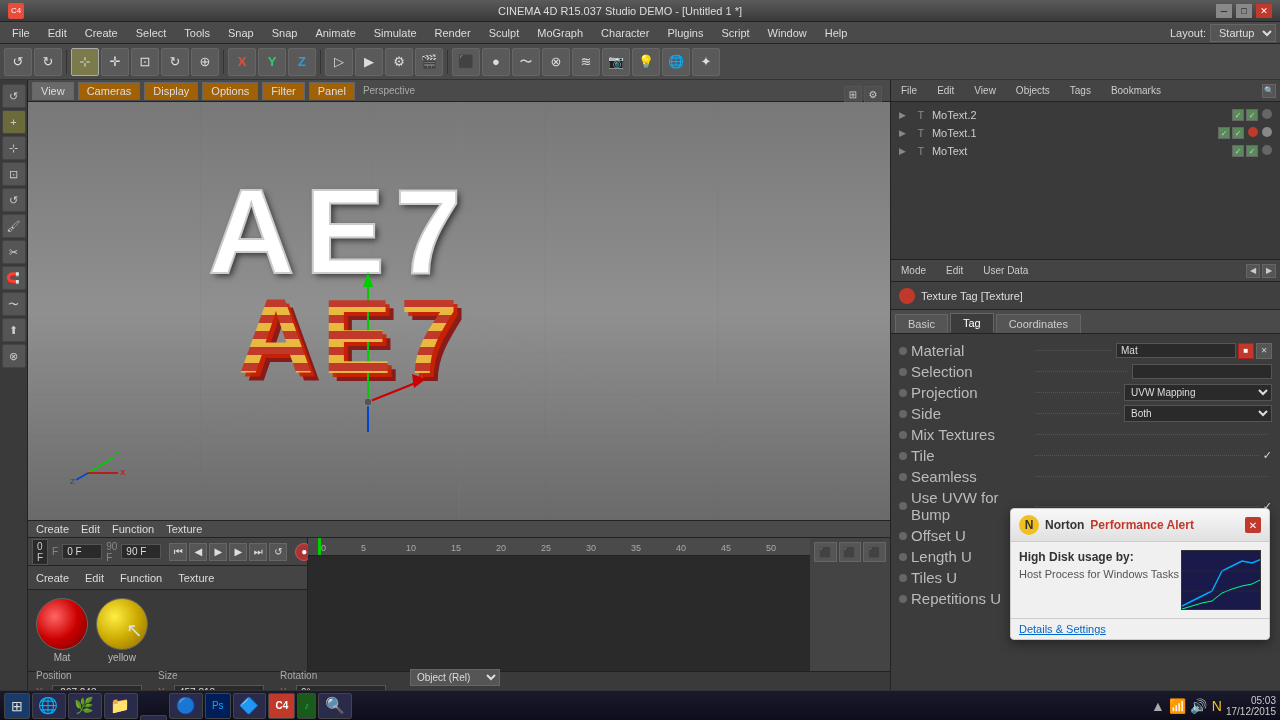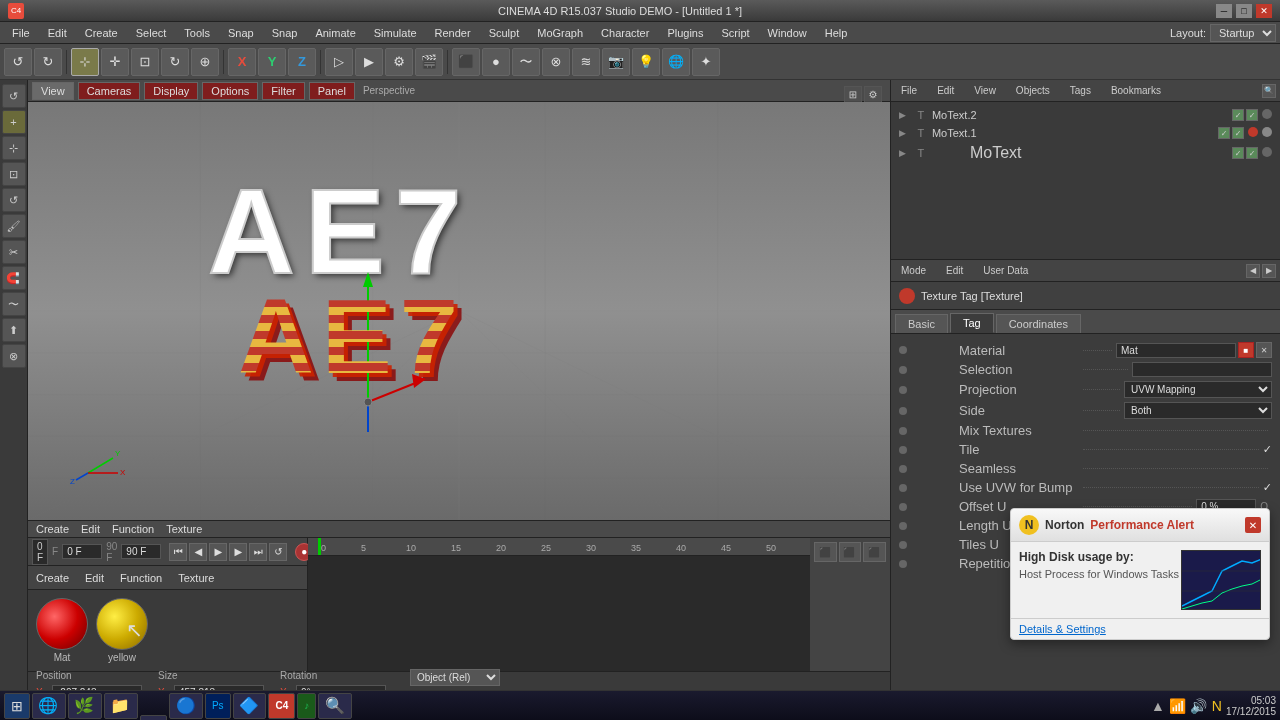--- a/index.html
+++ b/index.html
@@ -30,21 +30,21 @@
     
     #main-layout { display: flex; height: calc(720px - 22px - 22px - 36px); }
 
     
     #left-sidebar { width: 28px; background: #3a3a3a; border-right: 1px solid #222; display: flex; flex-direction: column; align-items: center; padding: 4px 0; gap: 2px; }
     .sidebar-btn { width: 24px; height: 24px; background: #555; border: 1px solid #444; cursor: pointer; display: flex; align-items: center; justify-content: center; font-size: 11px; color: #ccc; border-radius: 2px; }
 
     
     #viewport-area { flex: 1; display: flex; flex-direction: column; }
     #viewport-tabs { height: 22px; background: #4a4a4a; display: flex; align-items: center; padding: 0 4px; gap: 4px; border-bottom: 1px solid #222; }
-    .vp-tab { padding: 2px 8px; cursor: pointer; font-size: 11px; background: #7f1d1d; border: 1px solid #666; color: #ddd; }
+    .vp-tab { padding: 2px 8px; cursor: pointer; font-size: 11px; background: #a16207; border: 1px solid #666; color: #ddd; }
     .vp-tab.active { background: #6a6a6a; }
     #viewport { flex: 1; background: linear-gradient(180deg, #787878 0%, #909090 50%, #6a6a6a 100%); position: relative; overflow: hidden; }
 
     
     #timeline-area { height: 200px; background: #3a3a3a; border-top: 1px solid #222; display: flex; flex-direction: column; }
     #timeline-toolbar { height: 26px; background: #4a4a4a; display: flex; align-items: center; padding: 0 4px; gap: 4px; border-bottom: 1px solid #222; }
     #timeline-content { flex: 1; display: flex; }
     #materials-panel { width: 280px; border-right: 1px solid #222; display: flex; flex-direction: column; }
     #mat-toolbar { height: 24px; background: #444; display: flex; align-items: center; padding: 0 4px; gap: 8px; border-bottom: 1px solid #222; }
     .mat-menu { font-size: 11px; color: #ddd; cursor: pointer; padding: 2px 4px; }
@@ -89,21 +89,21 @@
     #texture-tag-header { height: 28px; background: #404040; display: flex; align-items: center; padding: 0 8px; gap: 6px; border-bottom: 1px solid #222; }
     .texture-tag-icon { width: 16px; height: 16px; border-radius: 50%; background: #c0392b; }
     .texture-tag-title { font-size: 11px; color: #ddd; }
     #prop-tabs { height: 24px; background: #4a4a4a; display: flex; align-items: flex-end; padding: 0 4px; gap: 2px; border-bottom: 1px solid #222; }
     .prop-tab { padding: 3px 12px; font-size: 11px; cursor: pointer; background: #555; border: 1px solid #666; border-bottom: none; color: #ccc; }
     .prop-tab.active { background: #3c3c3c; color: #fff; border-bottom: 1px solid #3c3c3c; }
     #tag-properties { flex: 1; overflow-y: auto; padding: 8px; }
     .tag-section-title { font-size: 11px; color: #aaa; margin-bottom: 6px; font-weight: bold; }
     .prop-row { display: flex; align-items: center; margin-bottom: 4px; }
     .prop-dot { width: 8px; height: 8px; border-radius: 50%; background: #666; margin-right: 4px; }
-    .prop-name { width: 120px; font-size: 13px; color: #bbb; margin-left: 48px; }
+    .prop-name { width: 120px; font-size: 15px; color: #bbb; }
     .prop-dots-line { flex: 1; border-bottom: 1px dotted #555; margin: 0 4px; }
     .prop-value { font-size: 11px; color: #ddd; }
 
     
     #norton-popup { position: absolute; right: 10px; bottom: 80px; width: 260px; background: #f0f0f0; border: 1px solid #ccc; border-radius: 4px; box-shadow: 0 4px 12px rgba(0,0,0,0.4); color: #333; z-index: 100; }
     #norton-header { background: linear-gradient(to bottom, #f8f8f8, #e0e0e0); padding: 6px 8px; display: flex; align-items: center; justify-content: space-between; border-bottom: 1px solid #ccc; border-radius: 4px 4px 0 0; }
     #norton-logo { display: flex; align-items: center; gap: 6px; }
     .norton-icon { width: 20px; height: 20px; background: #f0c020; border-radius: 50%; display: flex; align-items: center; justify-content: center; font-size: 12px; font-weight: bold; color: #333; }
     .norton-title { font-size: 12px; font-weight: bold; color: #333; }
     .norton-alert { font-size: 12px; font-weight: bold; color: #c0392b; }
@@ -492,21 +492,21 @@
             <div class="check-box checked">✓</div>
             <div class="check-box checked">✓</div>
             <div class="dot-red" style="margin-left:2px;"></div>
             <div style="width:10px;height:10px;background:#888;border-radius:50%;margin-left:2px;"></div>
           </div>
         </div>
 
         <div class="obj-row">
           <span style="font-size:9px; color:#888; margin-right:4px;">▶</span>
           <div class="obj-icon" style="color:#888;">T</div>
-          <span style="font-size:16px; color:#ccc;margin-left:38px;">MoText</span>
+          <span style="font-size:11px; color:#ccc;">MoText</span>
           <div class="obj-checks">
             <div class="check-box checked">✓</div>
             <div class="check-box checked">✓</div>
             <div class="dot-gray" style="margin-left:2px;"></div>
           </div>
         </div>
       </div>
     </div>
 
     <div id="props-panel">

